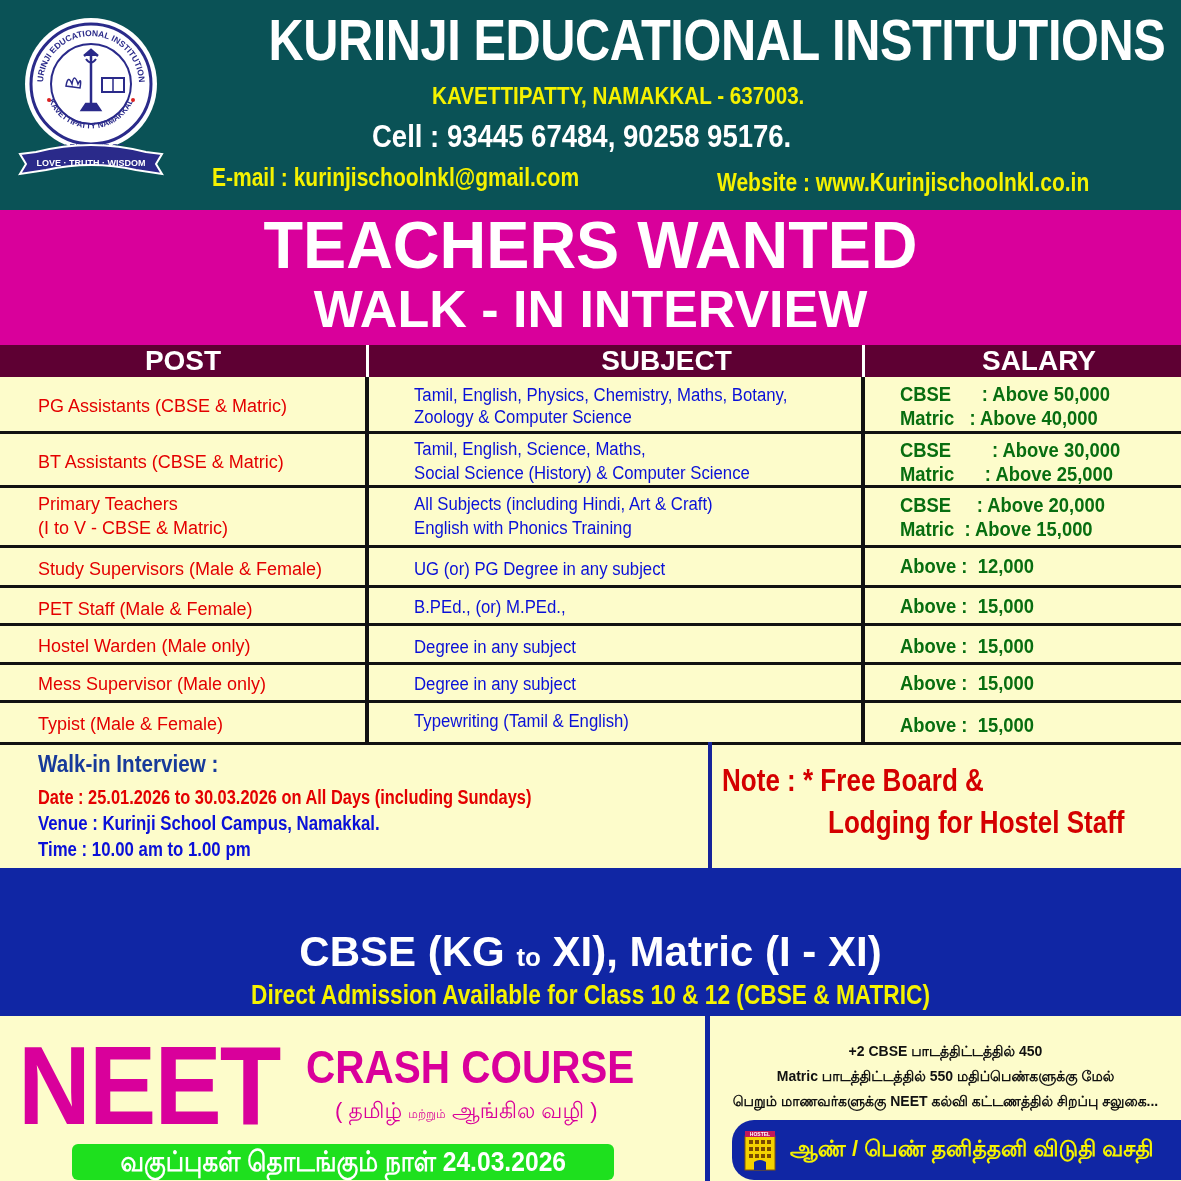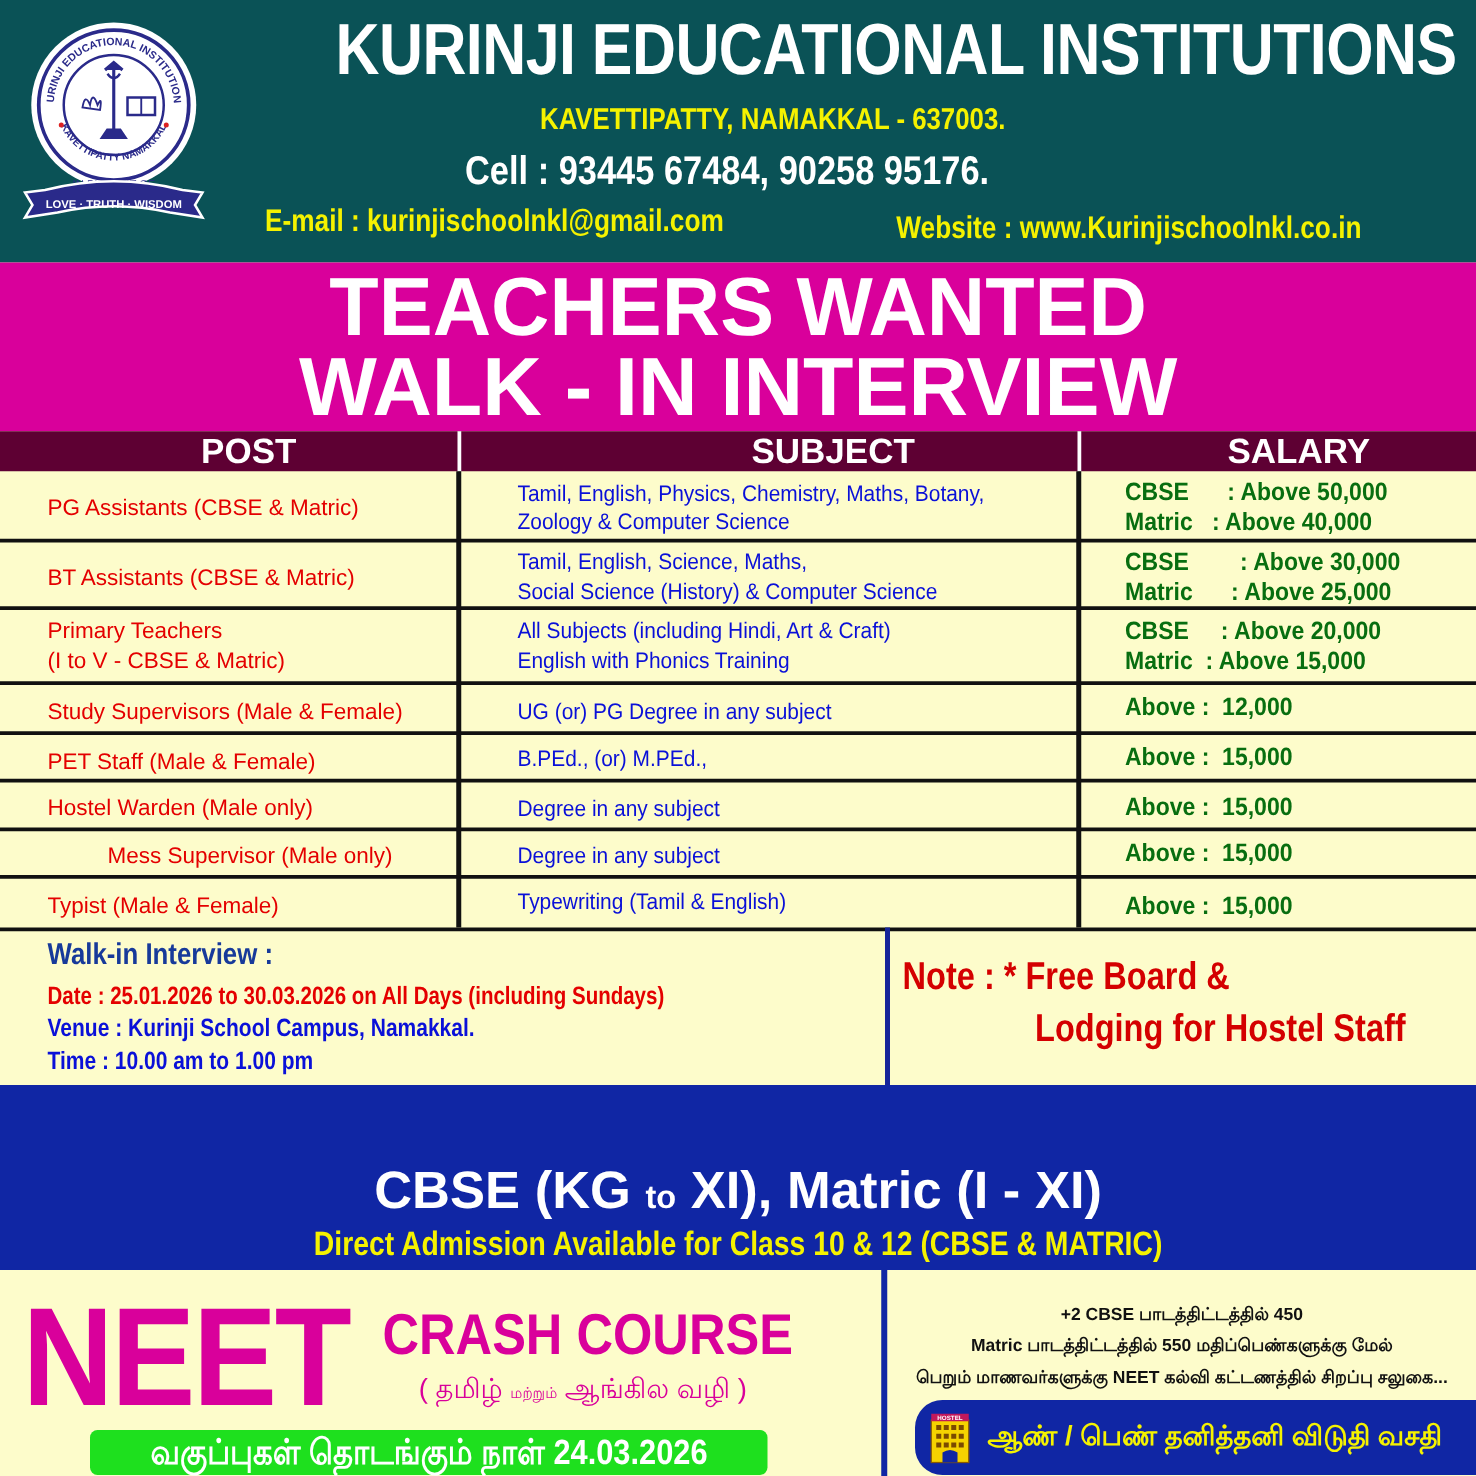--- a/index.html
+++ b/index.html
@@ -12,21 +12,21 @@
   .inst-name { position: absolute; left: 190px; top: 6px; width: 980px; text-align: center; color: #fff;
     font-family: "Liberation Sans Narrow", "Liberation Sans", sans-serif; font-weight: bold; font-size: 58px; letter-spacing: -0.5px; transform: scaleX(0.84); transform-origin: center; white-space: nowrap; }
   .address { position: absolute; left: 432px; top: 82px; color: #f5f200; font-weight: bold; font-size: 24px; transform: scaleX(0.86); transform-origin: left; white-space: nowrap; }
   .cell { position: absolute; left: 372px; top: 118px; color: #fff; font-weight: bold; font-size: 32px; transform: scaleX(0.86); transform-origin: left; white-space: nowrap; }
   .email { position: absolute; left: 212px; top: 163px; color: #f5f200; font-weight: bold; font-size: 25px; transform: scaleX(0.84); transform-origin: left; white-space: nowrap; }
   .website { position: absolute; left: 717px; top: 168px; color: #f5f200; font-weight: bold; font-size: 25px; transform: scaleX(0.84); transform-origin: left; white-space: nowrap; }
 
   
   .banner { position: absolute; left: 0; top: 210px; width: 1181px; height: 135px; background: #d9009b; text-align: center; color: #fff; font-weight: bold; }
   .banner .l1 { position: absolute; left: 0; width: 100%; top: 2px; font-size: 66px; line-height: 66px; transform: scaleX(0.98); }
-  .banner .l2 { position: absolute; left: 0; width: 100%; top: 66px; font-size: 66px; line-height: 66px; }
+  .banner .l2 { position: absolute; left: 0; width: 100%; top: 66px; font-size: 52px; line-height: 66px; }
 
   
   .thead { position: absolute; left: 0; top: 345px; width: 1181px; height: 32px; background: #5e0033; color: #fff; font-weight: bold; font-size: 28px; }
   .thead div { position: absolute; top: 0; height: 32px; line-height: 32px; text-align: center; }
   .thead .sep { width: 3px; background: #fff; height: 32px; }
   .row { position: absolute; left: 0; width: 1181px; border-bottom: 3px solid #111; }
   .cell-post { position: absolute; left: 38px; color: #e40000; font-size: 18px; line-height: 24px; }
   .cell-subj { position: absolute; left: 414px; color: #0a10d8; font-size: 18px; line-height: 22px; transform: scaleX(0.93); transform-origin: left; white-space: nowrap; }
   .cell-sal { position: absolute; left: 900px; color: #086e10; font-size: 20px; font-weight: bold; line-height: 24px; white-space: pre; transform: scaleX(0.92); transform-origin: left; }
   .vline { position: absolute; top: 377px; width: 4px; height: 365px; background: #111; }
@@ -98,21 +98,21 @@
   <div class="email">E-mail : kurinjischoolnkl@gmail.com</div>
   <div class="website">Website : www.Kurinjischoolnkl.co.in</div>
 </div>
 
 <div class="banner">
   <div class="l1">TEACHERS WANTED</div>
   <div class="l2">WALK - IN INTERVIEW</div>
 </div>
 
 <div class="thead">
-  <div style="left:16px;width:366px;">POST</div>
+  <div style="left:0;width:366px;">POST</div>
   <div class="sep" style="left:366px;"></div>
   <div style="left:369px;width:595px;">SUBJECT</div>
   <div class="sep" style="left:862px;"></div>
   <div style="left:865px;width:320px;margin-left:14px;">SALARY</div>
 </div>
 
 <div class="row" style="top:377px;height:57px;">
   <div class="cell-post" style="top:17px;">PG Assistants (CBSE &amp; Matric)</div>
   <div class="cell-subj" style="top:7px;">
     <div>Tamil, English, Physics, Chemistry, Maths, Botany,</div>
@@ -151,21 +151,21 @@
   <div class="cell-post" style="top:9px;">PET Staff (Male &amp; Female)</div>
   <div class="cell-subj" style="top:8px;">B.PEd., (or) M.PEd.,</div>
   <div class="cell-sal" style="top:6px;">Above :  15,000</div>
 </div>
 <div class="row" style="top:626px;height:39px;">
   <div class="cell-post" style="top:8px;">Hostel Warden (Male only)</div>
   <div class="cell-subj" style="top:10px;">Degree in any subject</div>
   <div class="cell-sal" style="top:8px;">Above :  15,000</div>
 </div>
 <div class="row" style="top:665px;height:38px;">
-  <div class="cell-post" style="top:7px;margin-left:48px;">Mess Supervisor (Male only)</div>
+  <div class="cell-post" style="top:7px;">Mess Supervisor (Male only)</div>
   <div class="cell-subj" style="top:8px;">Degree in any subject</div>
   <div class="cell-sal" style="top:6px;">Above :  15,000</div>
 </div>
 <div class="row" style="top:703px;height:39px;border-bottom:none;">
   <div class="cell-post" style="top:9px;">Typist (Male &amp; Female)</div>
   <div class="cell-subj" style="top:7px;">Typewriting (Tamil &amp; English)</div>
   <div class="cell-sal" style="top:10px;">Above :  15,000</div>
 </div>
 <div class="vline" style="left:365px;"></div>
 <div class="vline" style="left:861px;"></div>

